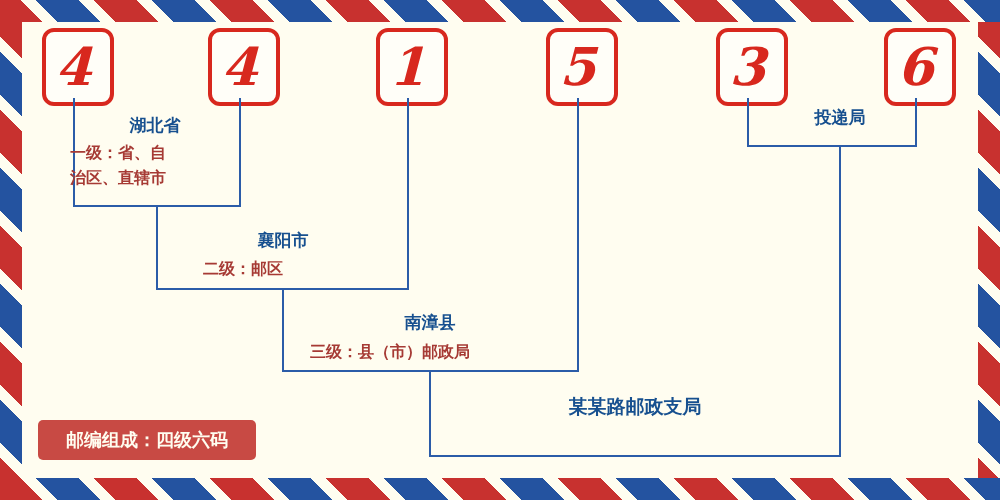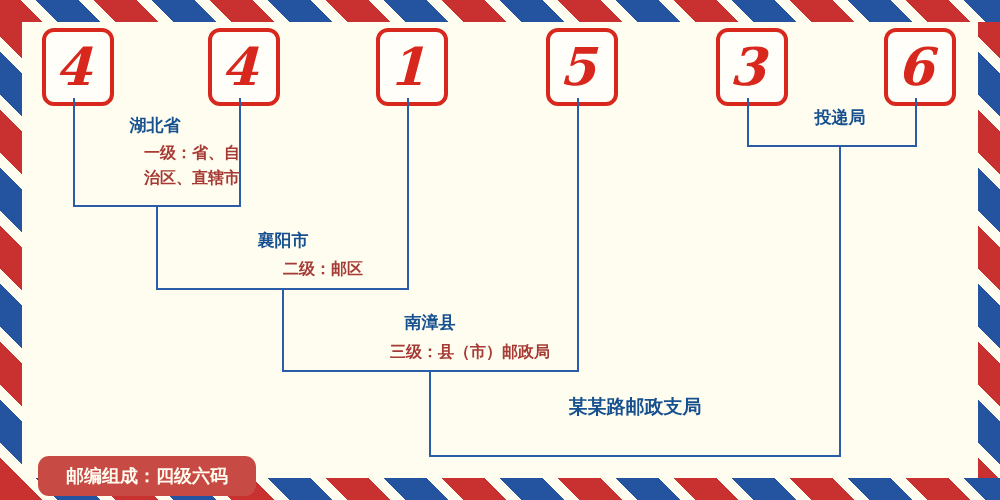--- a/index.html
+++ b/index.html
@@ -24,26 +24,26 @@
   .digit { font-family: "DejaVu Serif", serif; font-style: italic; font-weight: bold;
     font-size: 52px; line-height: 1; color: #d8281e; transform: skewX(-4deg); }
 
   
   .line { position: absolute; background: #2b5ca8; }
   .vline { width: 2px; }
   .hline { height: 2px; }
 
   
   .place { position: absolute; text-align: center; font-weight: bold; font-size: 17px; color: #17508f; }
-  .desc  { position: absolute; text-align: right; font-weight: bold; font-size: 16px; color: #a63a34;
+  .desc  { position: absolute; text-align: left; font-weight: bold; font-size: 16px; color: #a63a34;
            white-space: pre-line; line-height: 1.55; }
 
   .badge { position: absolute; left: 38px; top: 420px; width: 218px; height: 40px;
-    background: #c84a44; border-radius: 11px; color: #fffdf0; font-weight: bold; font-size: 18px;
-    display: flex; align-items: center; justify-content: center; margin-top: 36px; }
+    background: #c84a44; border-radius: 5px; color: #fffdf0; font-weight: bold; font-size: 18px;
+    display: flex; align-items: center; justify-content: center; }
 </style>
 </head>
 <body>
 
 <div id="stage">
 
   <div class="stripe stripe-v stripe-left"></div>
   <div class="stripe stripe-v stripe-right"></div>
   <div class="stripe stripe-h stripe-top"></div>
   <div class="stripe stripe-h stripe-bottom"></div>

